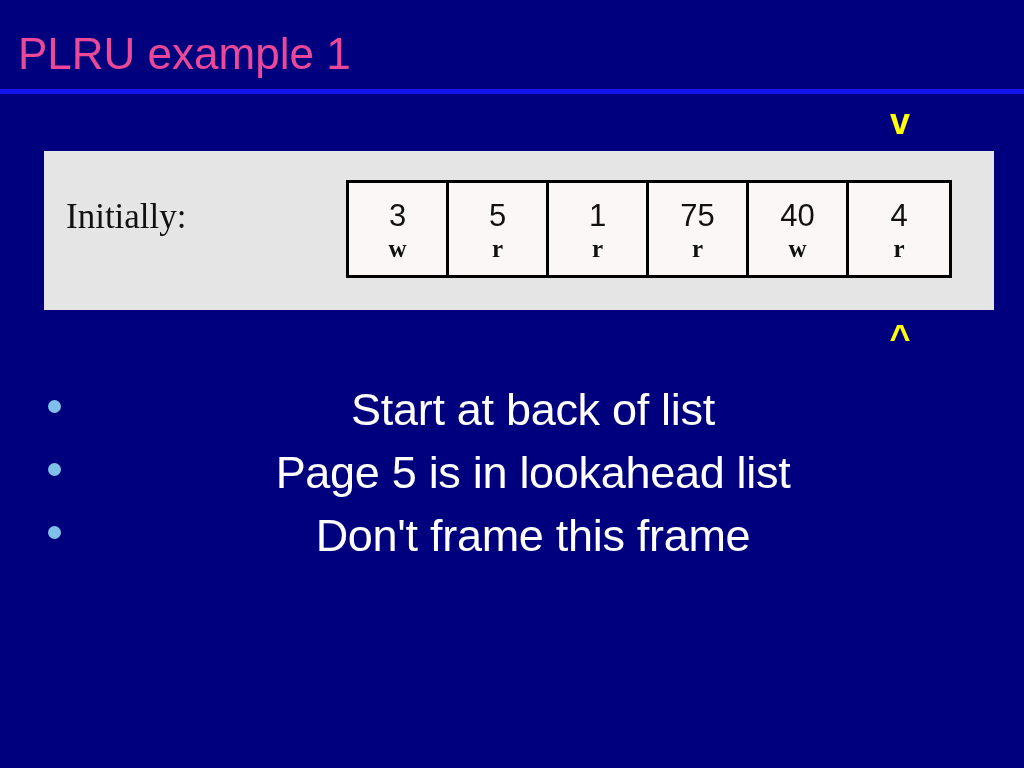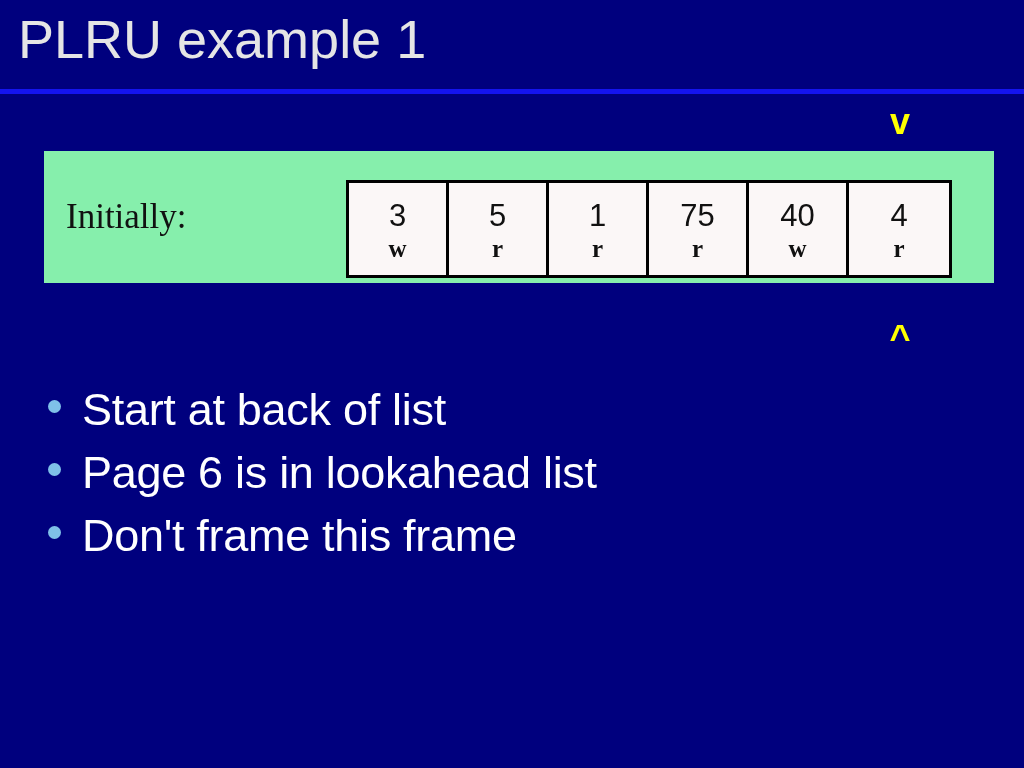--- a/index.html
+++ b/index.html
@@ -18,26 +18,26 @@
     position: relative;
     width: 1024px;
     height: 768px;
     background: #00007e;
   }
 
   
   #slide-title {
     position: absolute;
     left: 18px;
-    top: 0;
+    top: 15px;
     width: 980px;
     height: 80px;
-    color: #e5e5e5;
-    font-family: "Liberation Sans", sans-serif;
-    font-size: 54px;
+    color: #ec4899;
+    font-family: "Liberation Sans", sans-serif;
+    font-size: 44px;
     line-height: 78px;
     font-weight: 400;
     letter-spacing: 0px;
     white-space: nowrap;
   }
   #title-rule {
     position: absolute;
     left: 0px;
     top: 89px;
     width: 1024px;
@@ -64,22 +64,22 @@
     left: 870px;
     top: 320px;
   }
 
   
   #figure-panel {
     position: absolute;
     left: 44px;
     top: 151px;
     width: 950px;
-    height: 132px;
-    background: #86efac;
+    height: 159px;
+    background: #e5e5e5;
   }
   #figure-label {
     position: absolute;
     left: 22px;
     top: 46px;
     color: #111111;
     font-family: "Liberation Serif", serif;
     font-size: 35px;
     line-height: 40px;
     white-space: nowrap;
@@ -123,20 +123,21 @@
     font-weight: bold;
     margin-top: 3px;
   }
 
   
   #bullet-list {
     position: absolute;
     left: 44px;
     top: 378px;
     width: 940px;
+    text-align: center;
   }
   .bullet-row {
     position: relative;
     display: block;
     min-height: 63px;
   }
   .bullet-dot {
     position: absolute;
     left: 4px;
     top: 22px;
@@ -200,21 +201,21 @@
 
   <div class="marker" id="marker-bottom">^</div>
 
   <div id="bullet-list">
     <div class="bullet-row">
       <span class="bullet-dot"></span>
       <span class="bullet-text">Start at back of list</span>
     </div>
     <div class="bullet-row">
       <span class="bullet-dot"></span>
-      <span class="bullet-text">Page 6 is in lookahead list</span>
+      <span class="bullet-text">Page 5 is in lookahead list</span>
     </div>
     <div class="bullet-row">
       <span class="bullet-dot"></span>
       <span class="bullet-text">Don't frame this frame</span>
     </div>
   </div>
 
 </div>
 
 </body></html>

